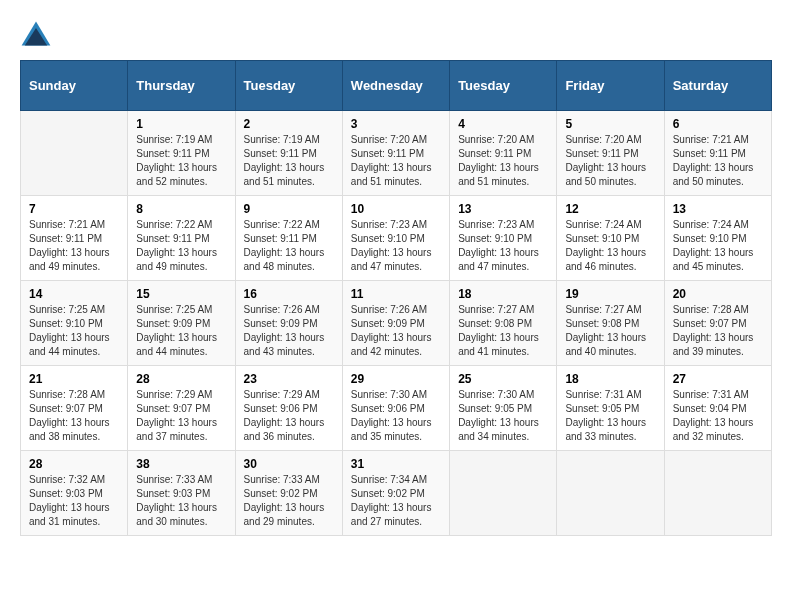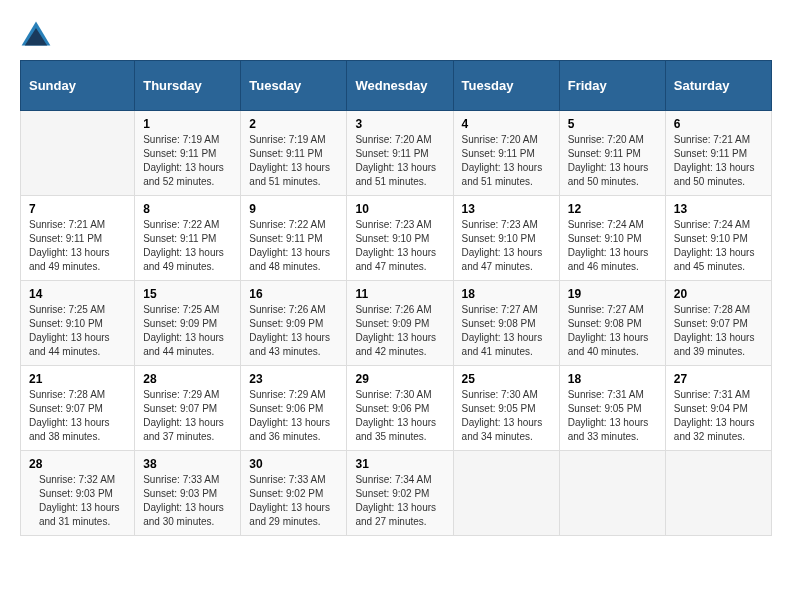--- a/index.html
+++ b/index.html
@@ -319,21 +319,21 @@
           <span class="day-num">27</span>
           <div class="day-info" style="white-space: pre-line;">Sunrise: 7:31 AM
 Sunset: 9:04 PM
 Daylight: 13 hours
 and 32 minutes.</div>
         </td>
       </tr>
       <tr>
         <td>
           <span class="day-num">28</span>
-          <div class="day-info" style="white-space: pre-line; margin-left: 10px;">Sunrise: 7:32 AM
+          <div class="day-info" style="white-space: pre-line;">Sunrise: 7:32 AM
 Sunset: 9:03 PM
 Daylight: 13 hours
 and 31 minutes.</div>
         </td>
         <td>
           <span class="day-num">38</span>
           <div class="day-info" style="white-space: pre-line;">Sunrise: 7:33 AM
 Sunset: 9:03 PM
 Daylight: 13 hours
 and 30 minutes.</div>

